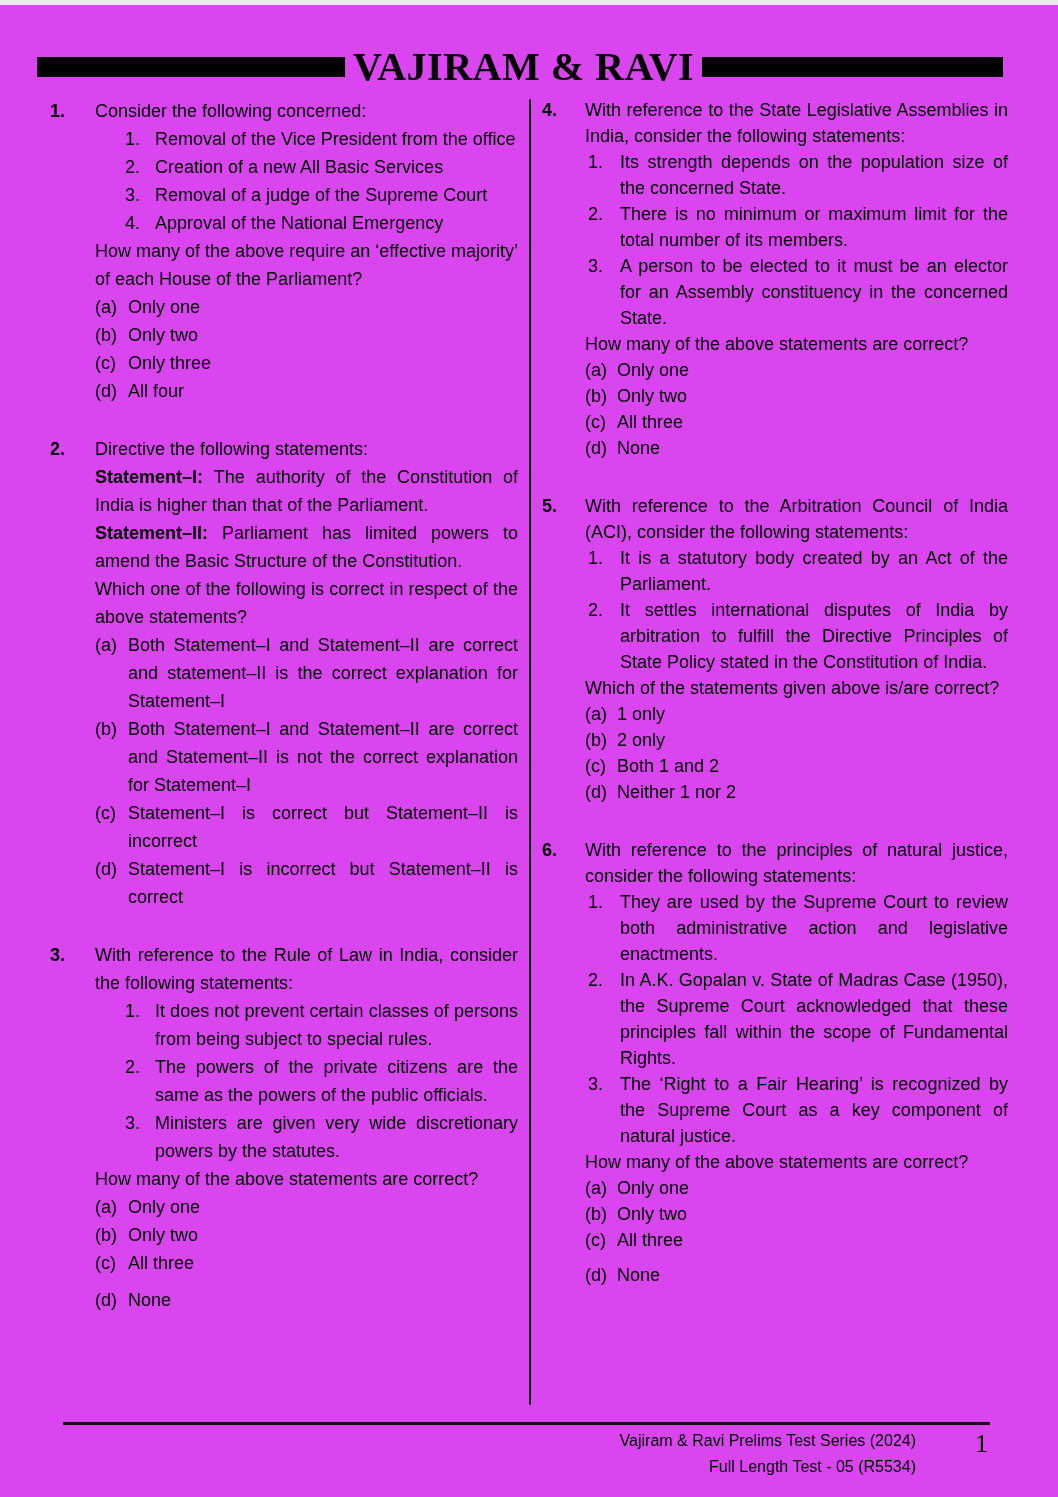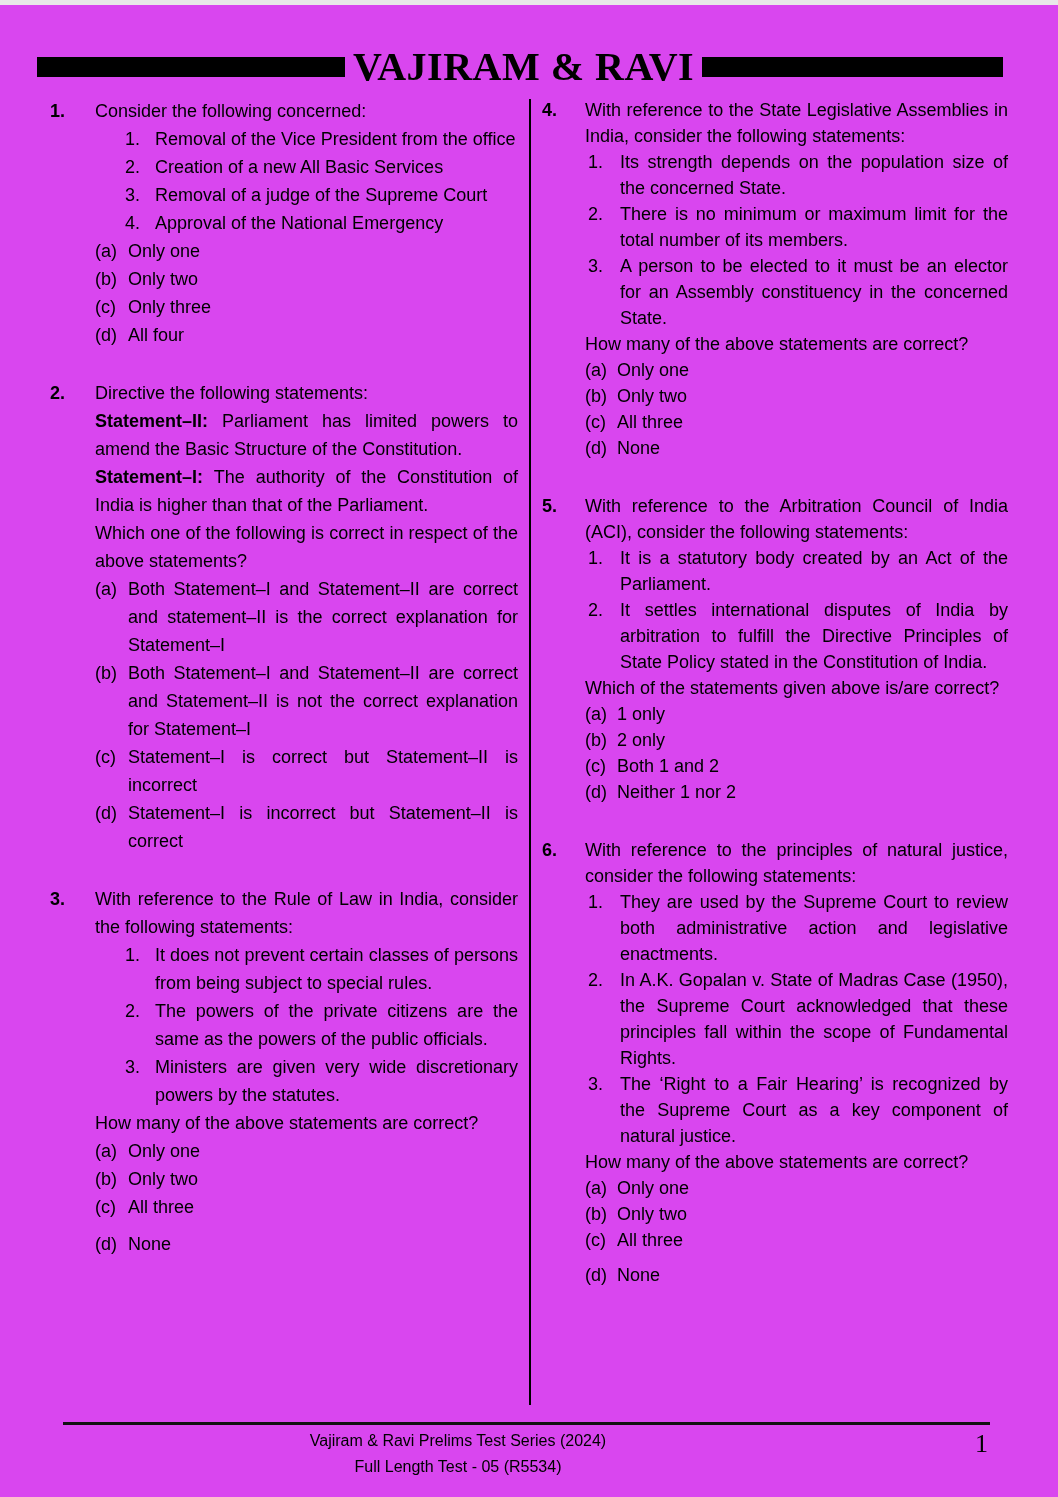--- a/index.html
+++ b/index.html
@@ -47,21 +47,21 @@
   .opt-row{display:flex;}
   .olabel{flex:0 0 33px;}
   .col-right .olabel{flex:0 0 32px;}
   .otext{flex:1 1 auto;min-width:0;text-align:justify;}
   .opt-gap{margin-top:9px;}
   .bold{font-weight:bold;}
   
   .footer-rule{position:absolute;left:63px;top:1417px;width:927px;height:3px;background:#111;}
   .footer-text{
     position:absolute;left:0;top:1423px;width:916px;
-    text-align:center;font-size:16px;line-height:26px;
+    text-align:right;font-size:16px;line-height:26px;
   }
   .page-num{
     position:absolute;right:70px;top:1424px;
     font-family:"Liberation Serif","DejaVu Serif",serif;
     font-size:26px;line-height:30px;
   }
 </style>
 </head>
 <body>
 
@@ -87,20 +87,21 @@
             <div class="itext">Creation of a new All Basic Services</div>
           </div>
           <div class="item-row">
             <span class="inum">3.</span>
             <div class="itext">Removal of a judge of the Supreme Court</div>
           </div>
           <div class="item-row">
             <span class="inum">4.</span>
             <div class="itext">Approval of the National Emergency</div>
           </div>
+          <div class="para">How many of the above require an ‘effective majority’ of each House of the Parliament?</div>
           <div class="opt-row">
             <span class="olabel">(a)</span>
             <div class="otext">Only one</div>
           </div>
           <div class="opt-row">
             <span class="olabel">(b)</span>
             <div class="otext">Only two</div>
           </div>
           <div class="opt-row">
             <span class="olabel">(c)</span>
@@ -109,22 +110,22 @@
           <div class="opt-row">
             <span class="olabel">(d)</span>
             <div class="otext">All four</div>
           </div>
         </div>
       </div>
       <div class="question">
         <div class="qnum">2.</div>
         <div class="qbody">
           <div class="para">Directive the following statements:</div>
+          <div class="para"><span class="bold">Statement–I: </span><span>The authority of the Constitution of India is higher than that of the Parliament.</span></div>
           <div class="para"><span class="bold">Statement–II: </span><span>Parliament has limited powers to amend the Basic Structure of the Constitution.</span></div>
-          <div class="para"><span class="bold">Statement–I: </span><span>The authority of the Constitution of India is higher than that of the Parliament.</span></div>
           <div class="para">Which one of the following is correct in respect of the above statements?</div>
           <div class="opt-row">
             <span class="olabel">(a)</span>
             <div class="otext">Both Statement–I and Statement–II are correct and statement–II is the correct explanation for Statement–I</div>
           </div>
           <div class="opt-row">
             <span class="olabel">(b)</span>
             <div class="otext">Both Statement–I and Statement–II are correct and Statement–II is not the correct explanation for Statement–I</div>
           </div>
           <div class="opt-row">

